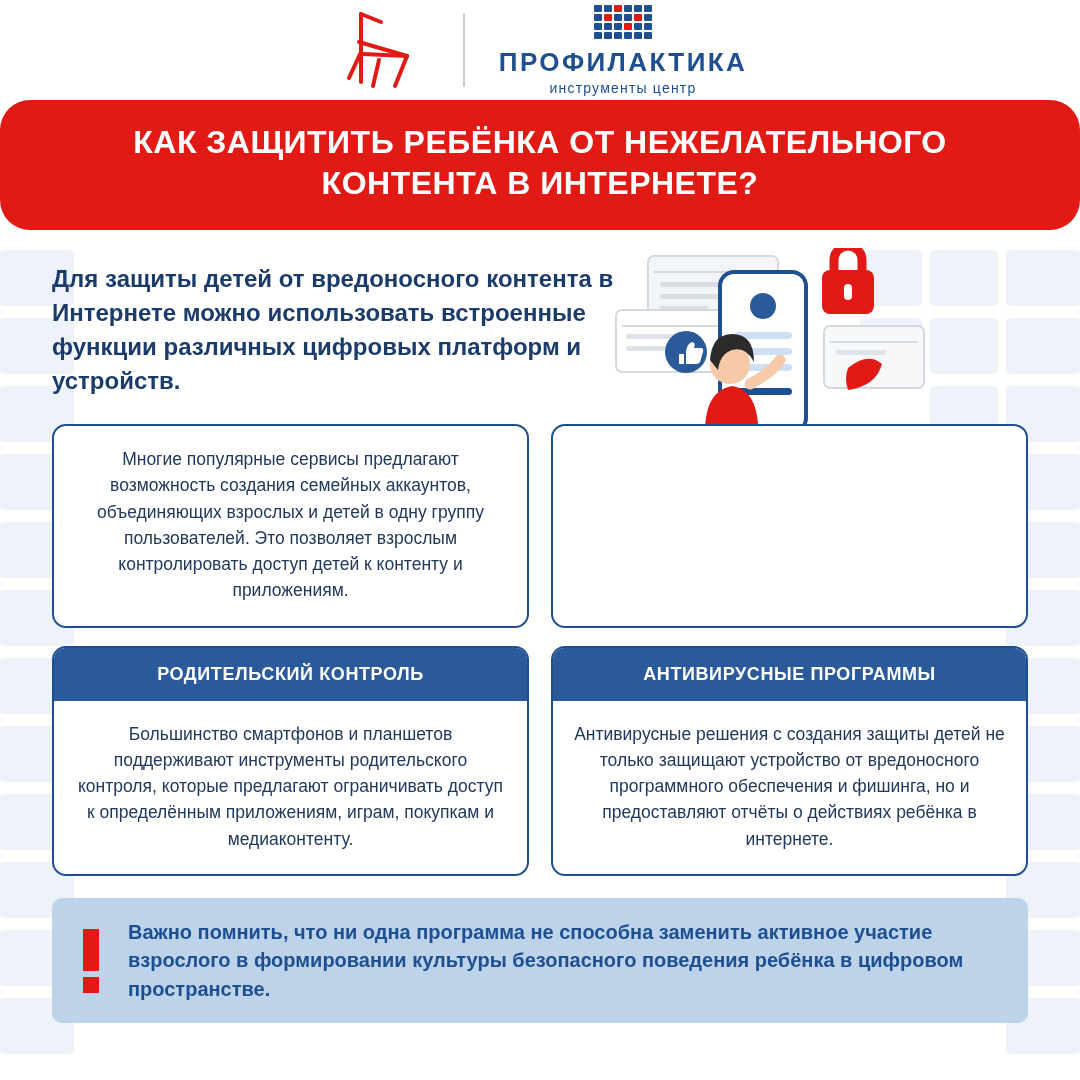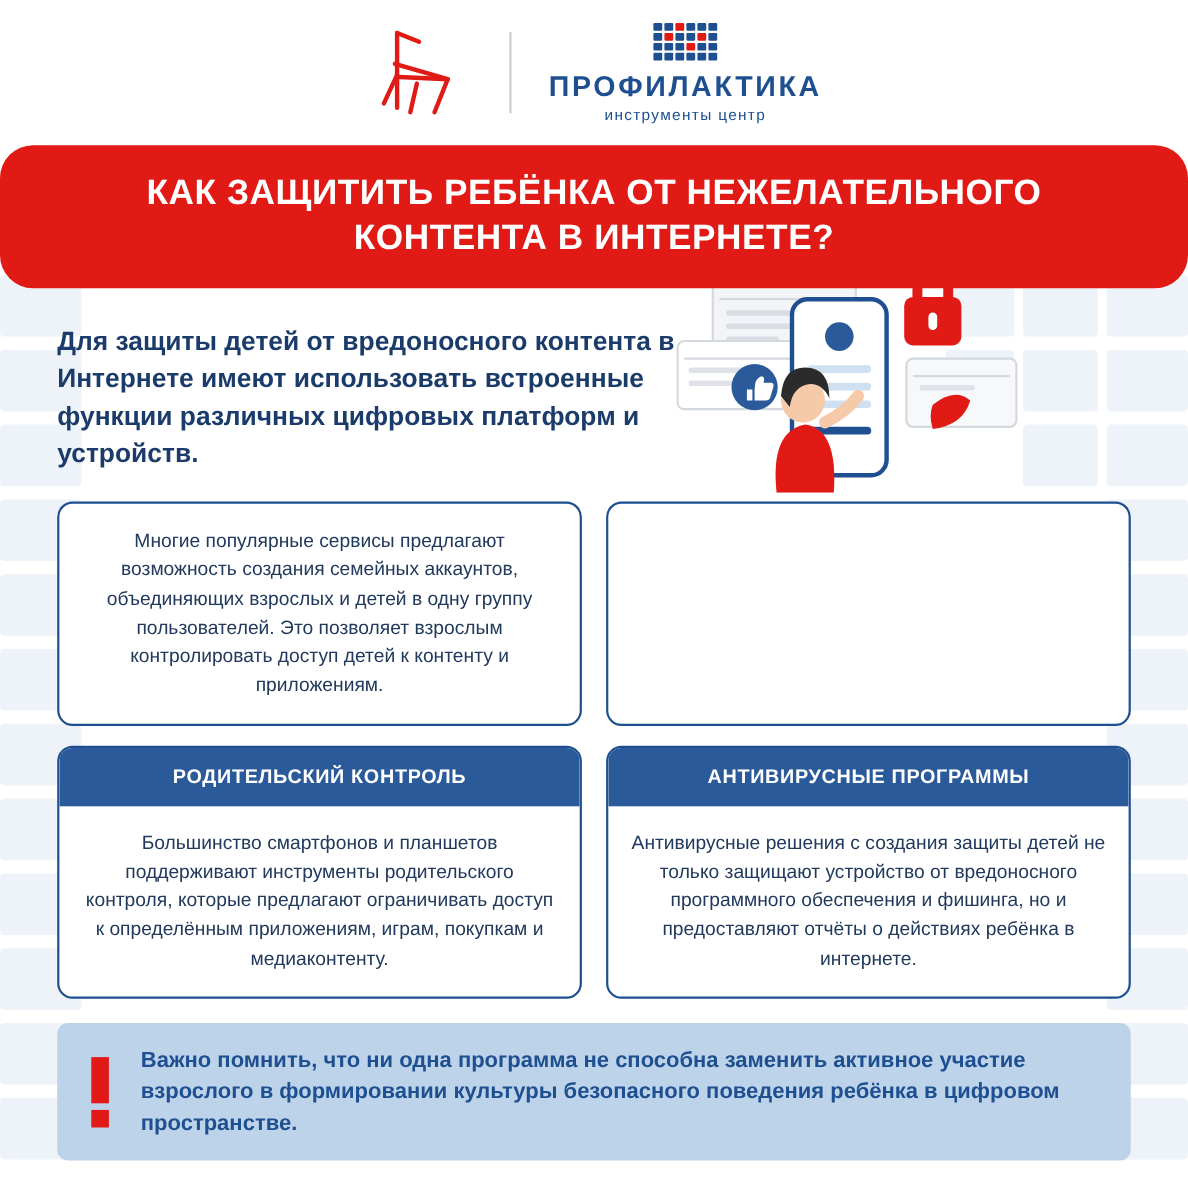--- a/index.html
+++ b/index.html
@@ -25,21 +25,21 @@
   .bg-sq {
     position: absolute;
     background: #eef3fa;
     border-radius: 4px;
   }
 
   
   .header {
     position: relative;
     z-index: 2;
-    height: 132px;
+    height: 100px;
     background: #ffffff;
     display: flex;
     align-items: center;
     justify-content: center;
     gap: 34px;
   }
   .logo-mark {
     width: 96px;
     height: 84px;
     position: relative;
@@ -323,21 +323,21 @@
     <circle cx="120" cy="116" r="20" fill="#f6c9a8"></circle>
     <path d="M100 112 q2 -26 22 -26 q22 0 22 28 q-8 -16 -22 -12 q-12 4 -14 20z" fill="#2b2b2b"></path>
     <path d="M140 136 q20 -10 30 -24" stroke="#f6c9a8" stroke-width="11" fill="none" stroke-linecap="round"></path>
 
     <circle cx="76" cy="104" r="21" fill="#2a5a9a"></circle>
     <path d="M69 106 h5 v10 h-5z M76 106 q0 -10 6 -12 q4 0 2 6 h7 q3 0 2 4 l-3 10 q-1 2 -4 2 h-10z" fill="#ffffff"></path>
   </svg>
 </div>
 
 <div class="intro-wrap">
-  <div class="intro-text">Для защиты детей от вредоносного контента в Интернете имеют использовать встроенные функции различных цифровых платформ и устройств.</div>
+  <div class="intro-text">Для защиты детей от вредоносного контента в Интернете можно использовать встроенные функции различных цифровых платформ и устройств.</div>
 </div>
 
 <div class="cards">
 
   <div class="card">
     <div class="card-body">
       <span>Многие популярные сервисы предлагают возможность создания семейных аккаунтов, объединяющих взрослых и детей в одну группу пользователей. Это позволяет взрослым контролировать доступ детей к контенту и приложениям.</span>
     </div>
   </div>
 

